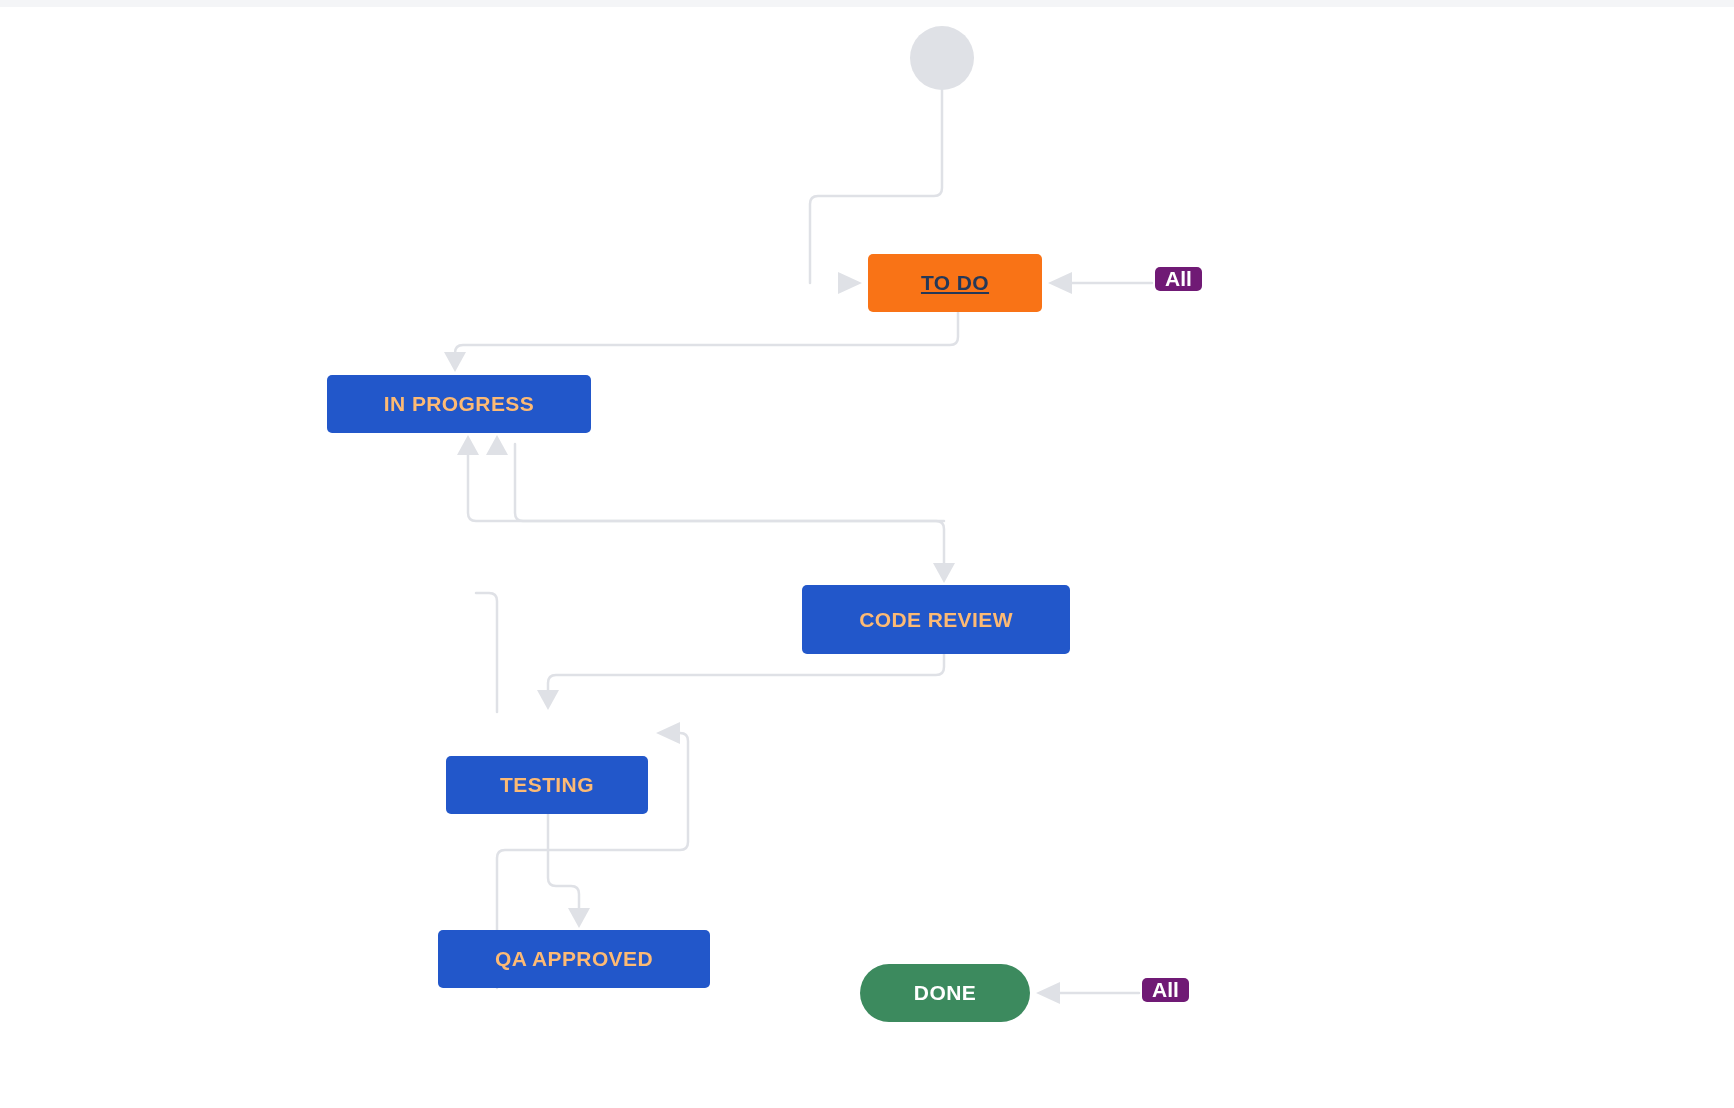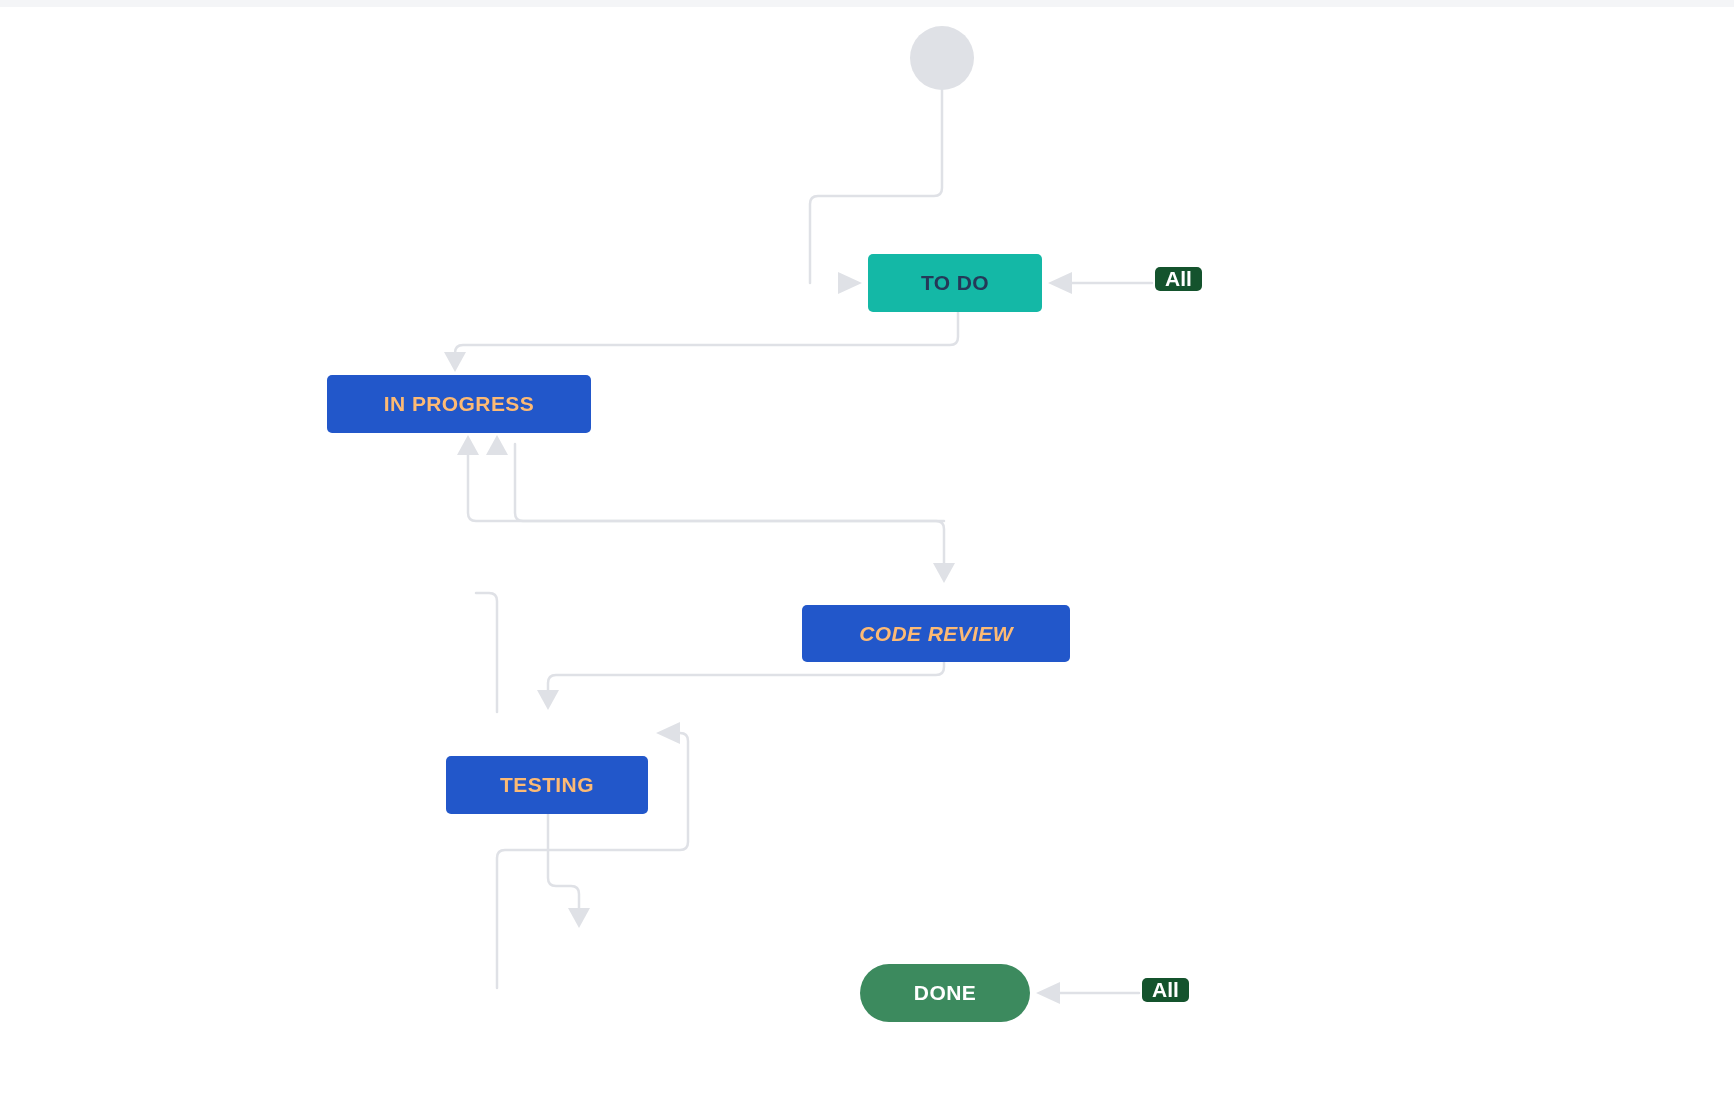--- a/index.html
+++ b/index.html
@@ -36,22 +36,23 @@
     border-radius: 5px;
     letter-spacing: 0.4px;
     font-weight: bold;
     font-size: 21px;
     text-transform: uppercase;
     white-space: nowrap;
     font-family: "Liberation Sans", sans-serif;
     box-sizing: border-box;
   }
   .node.todo {
-    background: #14b8a6;
+    background: #f97316;
     color: #253858;
+    text-decoration: underline;
   }
   .node.blue {
     background: #2257ca;
     color: #fdba74;
   }
   .node.green {
     background: #3c8a5e;
     color: #ffffff;
   }
   .start-circle {
@@ -59,21 +60,21 @@
     width: 64px;
     height: 64px;
     border-radius: 50%;
     background: #dfe1e6;
   }
   .badge {
     position: absolute;
     display: flex;
     align-items: center;
     justify-content: center;
-    background: #14532d;
+    background: #701a75;
     color: #ffffff;
     border-radius: 5px;
     font-weight: bold;
     font-size: 21px;
     font-family: "Liberation Sans", sans-serif;
     padding: 12px 10px;
     height: 21px;
     box-sizing: border-box;
   }
 </style>
@@ -138,24 +139,25 @@
       <path d="M1060,982 L1036,993 L1060,1004 Z"></path>
     </g>
   </svg>
 
   <div class="start-circle" style="left:910px; top:26px;"></div>
 
   <div class="node todo" style="left:868px; top:254px; width:174px; height:58px;">TO DO</div>
 
   <div class="node blue" style="left:327px; top:375px; width:264px; height:58px;">IN PROGRESS</div>
 
-  <div class="node blue" style="left:802px; top:605px; width:268px; height:57px;font-style:italic;">CODE REVIEW</div>
+  <div class="node blue" style="left:802px; top:585px; width:268px; height:69px;">CODE REVIEW</div>
 
   <div class="node blue" style="left:446px; top:712px; width:202px; height:58px;margin-top:44px;">TESTING</div>
 
+  <div class="node blue" style="left:438px; top:930px; width:272px; height:58px;">QA APPROVED</div>
 
   <div class="node green" style="left:860px; top:964px; width:170px; height:58px;border-radius:29px;">DONE</div>
 
   <div class="badge" style="left:1155px; top:267px;">All</div>
 
   <div class="badge" style="left:1142px; top:978px;">All</div>
 
 </div>
 
 </body></html>

